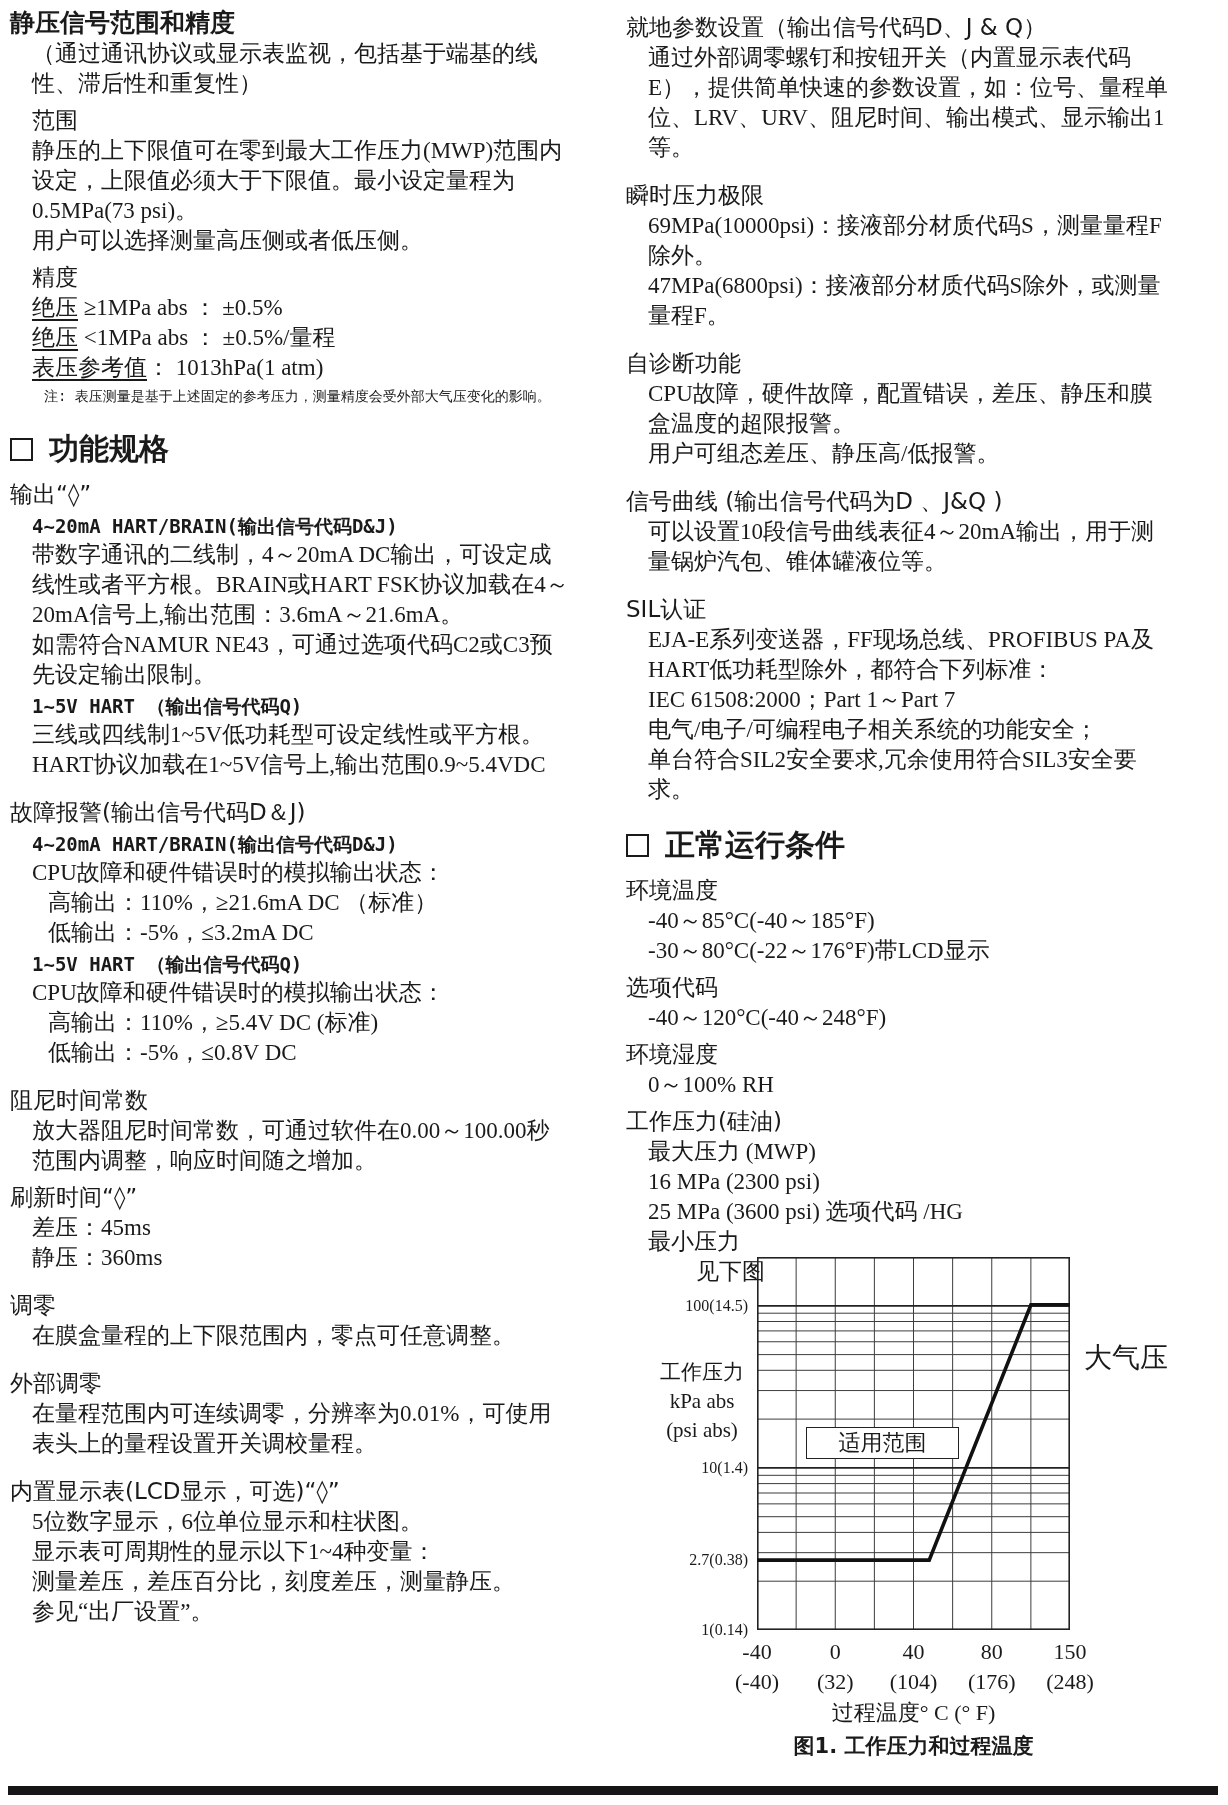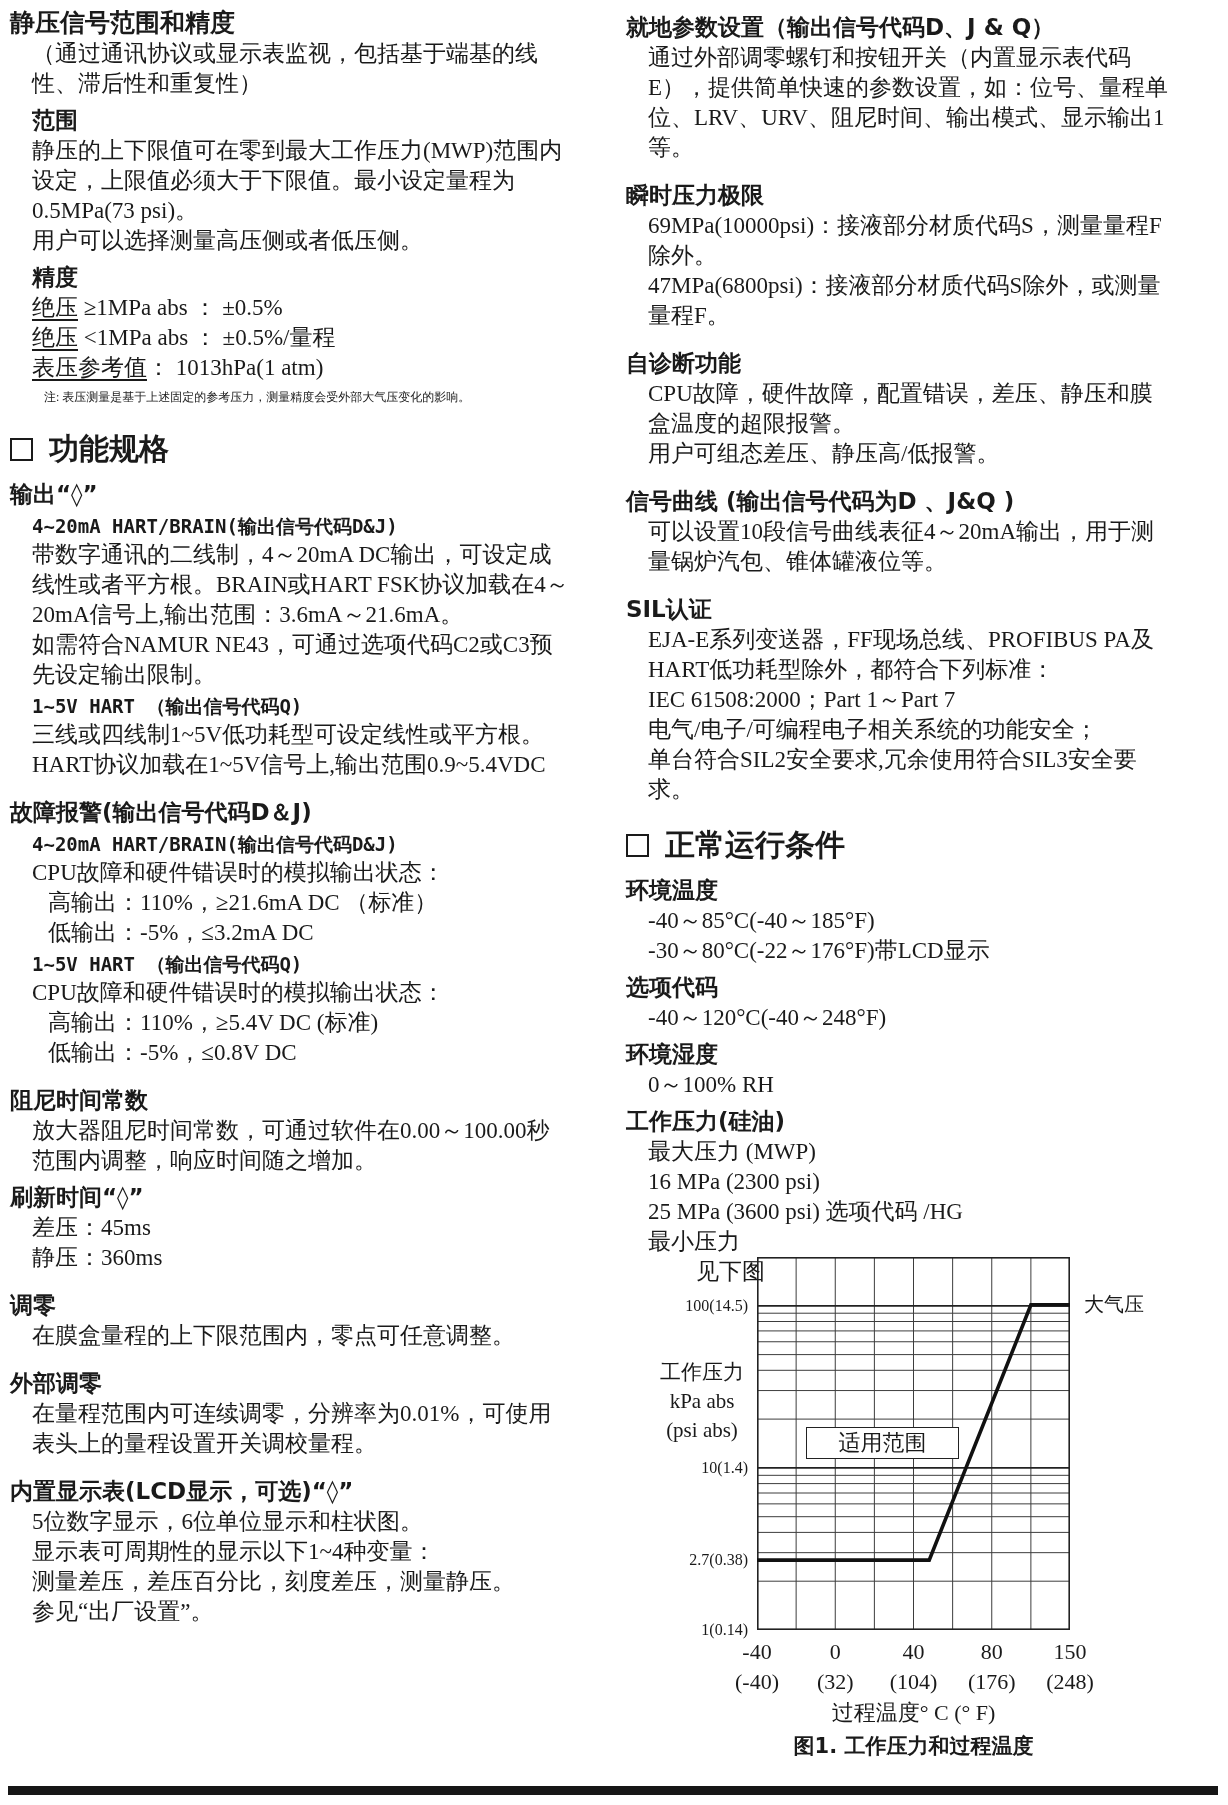--- a/index.html
+++ b/index.html
@@ -7,44 +7,44 @@
         font-family:"Liberation Serif","DejaVu Serif",serif;color:#1a1a1a;}
   .col{position:absolute;top:6px;}
   .col-left{left:10px;width:562px;}
   .col-right{left:626px;width:548px;}
   
   .h1{font-family:"DejaVu Sans","Liberation Sans",sans-serif;font-weight:bold;
       font-size:25px;line-height:33px;margin:0;}
   .hsec{font-family:"DejaVu Sans","Liberation Sans",sans-serif;font-weight:bold;
       font-size:30px;line-height:40px;margin:20px 0 10px 0;display:flex;align-items:center;}
   .sq{display:inline-block;width:19px;height:19px;border:2px solid #1a1a1a;margin-right:16px;flex:0 0 auto;}
-  .h2{font-family:"DejaVu Sans","Liberation Sans",sans-serif;font-weight:bold;
+  .h2{font-family:"DejaVu Sans","Liberation Sans",sans-serif;font-weight:normal;
       font-size:23px;line-height:31px;margin:6px 0 0 0;}
   .h2i{margin-left:22px;}
   .h2m{margin-top:17px;}
   .h3{font-family:"DejaVu Sans Mono","Liberation Mono",monospace;font-weight:bold;
       font-size:19px;line-height:28px;margin:2px 0 0 0;padding-left:22px;}
   .p{font-size:23px;line-height:30px;margin:0;padding-left:22px;}
   .pi{padding-left:38px;}
   .pi2{padding-left:70px;}
   .ul{text-decoration:underline;text-underline-offset:4px;}
-  .note{font-size:12px;line-height:24px;margin:2px 0 0 0;padding-left:76px;text-indent:-42px;}
+  .note{font-size:14px;line-height:24px;margin:2px 0 0 0;padding-left:76px;text-indent:-42px;font-family:Liberation Mono, monospace;}
   
   .figure{position:absolute;left:626px;top:1240px;width:600px;height:545px;}
   .plot{position:absolute;left:131px;top:17px;width:313px;height:373px;}
   .plot line.grid{stroke:#3d3d3d;stroke-width:1;}
   .plot line.major{stroke:#222;stroke-width:1.8;}
   .plot rect.frame{fill:none;stroke:#222;stroke-width:1.6;}
   .plot polyline.curve{fill:none;stroke:#111;stroke-width:3.6;stroke-linejoin:miter;}
   .ytick{position:absolute;left:0;width:122px;text-align:right;font-size:16px;line-height:26px;}
   .xtick{position:absolute;top:399px;width:90px;text-align:center;font-size:22px;}
   .xtickf{position:absolute;top:429px;width:90px;text-align:center;font-size:22px;}
   .ylabel{position:absolute;left:24px;top:118px;width:104px;text-align:center;
           font-size:21px;line-height:29px;}
-  .atm{position:absolute;left:458px;font-size:20px;white-space:nowrap;}
+  .atm{position:absolute;left:458px;font-size:28px;white-space:nowrap;margin-top:48px;}
   .rangebox{position:absolute;left:180px;top:187px;width:151px;height:30px;background:#fff;
             border:1.6px solid #222;display:flex;align-items:center;justify-content:center;
             font-size:22px;z-index:2;}
   .xaxis-title{position:absolute;left:101px;top:458px;width:373px;text-align:center;font-size:22px;}
   .fig-caption{position:absolute;left:101px;top:492px;width:373px;text-align:center;
                font-family:"DejaVu Sans","Liberation Sans",sans-serif;font-weight:bold;font-size:21px;}
   .footer-rule{position:absolute;left:8px;top:1786px;width:1210px;height:9px;background:#161616;}
 </style>
 </head>
 <body>

